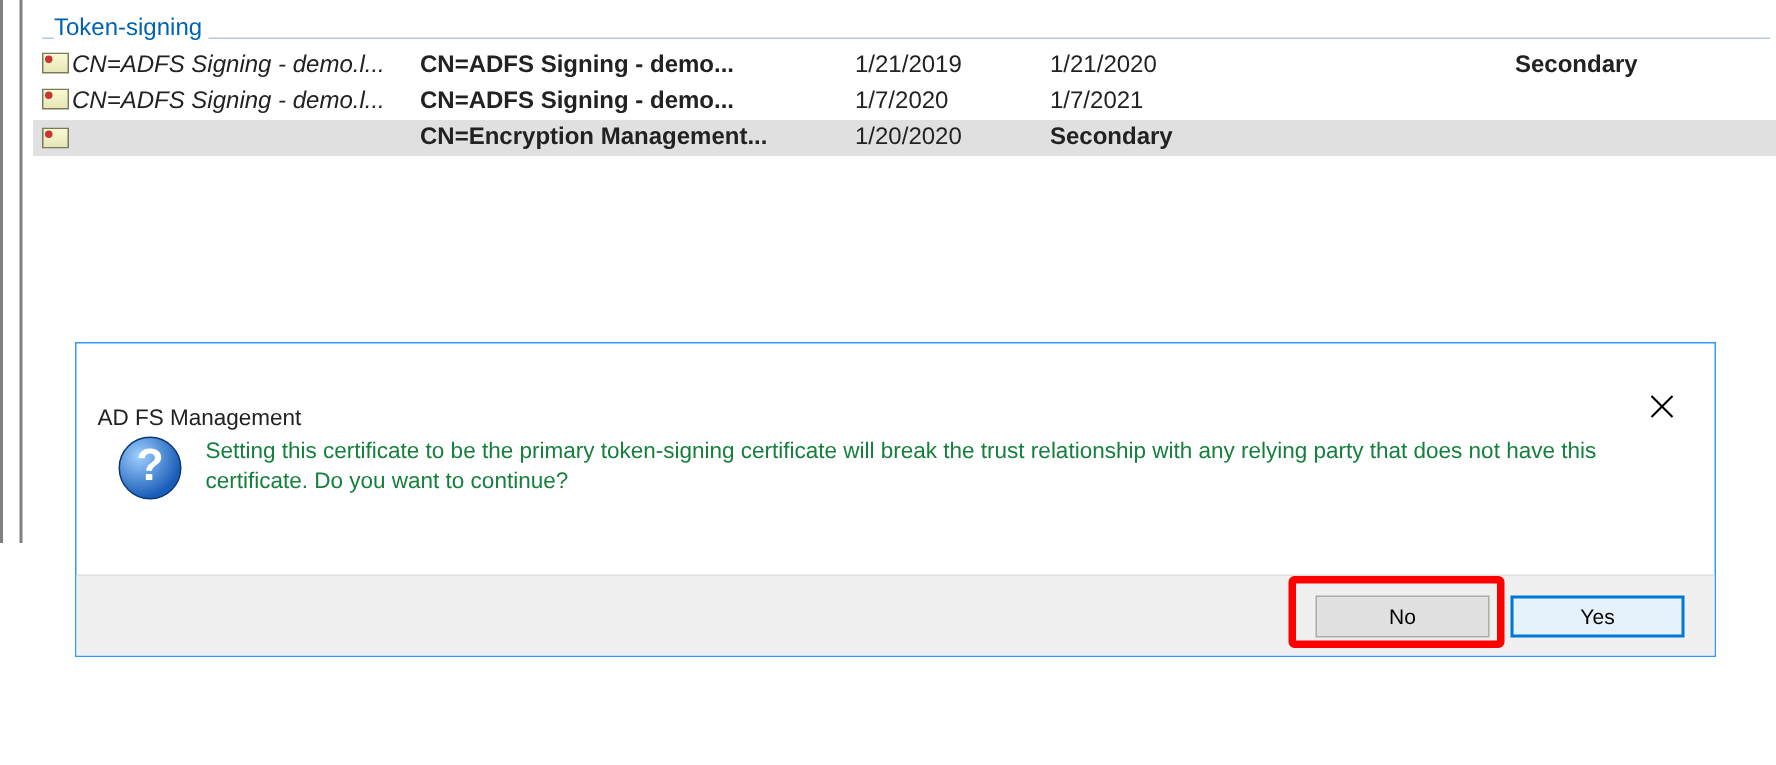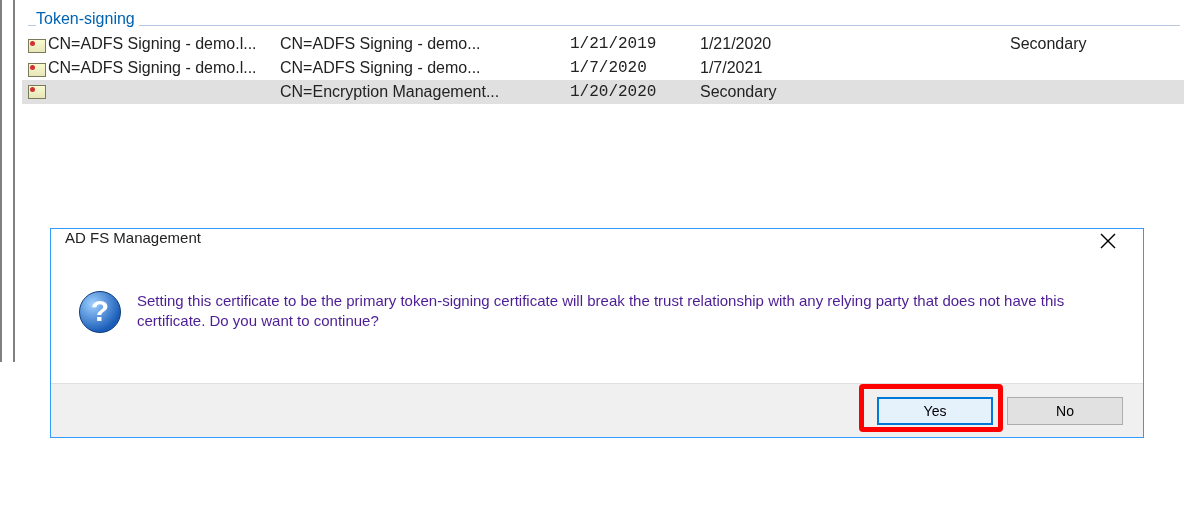--- a/index.html
+++ b/index.html
@@ -62,25 +62,25 @@
   }
   .row {
     display: flex;
     align-items: center;
     height: 24px;
     padding-left: 6px;
     font-size: 16px;
     color: #222;
   }
   .row.sel { background: #e0e0e0; }
-  .cell-subject  { width: 252px; display:flex; align-items:flex-end; white-space:nowrap; overflow:hidden; }
-  .cell-issuer   { width: 290px; white-space:nowrap; overflow:hidden; }
-  .cell-eff      { width: 130px; white-space:nowrap;font-family:Liberation Mono, monospace; }
+  .cell-subject  { width: 252px; display:flex; align-items:flex-start; white-space:nowrap; overflow:hidden;font-style:italic; }
+  .cell-issuer   { width: 290px; white-space:nowrap; overflow:hidden;font-weight:bold; }
+  .cell-eff      { width: 130px; white-space:nowrap; }
   .cell-exp      { width: 310px; white-space:nowrap; }
-  .cell-status   { flex: 1; white-space:nowrap; }
+  .cell-status   { flex: 1; white-space:nowrap;font-weight:bold; }
 
   .cert-icon {
     width: 18px;
     height: 14px;
     margin-right: 2px;
     flex: 0 0 auto;
     box-sizing: border-box;
     border: 1px solid #7a7a5a;
     background: linear-gradient(#fafad2, #e6e6b8);
     position: relative;
@@ -101,21 +101,21 @@
     top: 228px;
     width: 1094px;
     height: 210px;
     border: 1px solid #3399ff;
     background: #ffffff;
     box-sizing: border-box;
   }
   .dlg-top {
     height: 58px;
     display: flex;
-    align-items: flex-start;
+    align-items: flex-end;
     padding: 0 14px;
     box-sizing: border-box;
     gap: 48px;
   }
   .dlg-title {
     font-size: 15px;
     color: #222;
   }
   .dlg-close {
     margin-left: auto;
@@ -141,21 +141,21 @@
     font-size: 30px;
     text-align: center;
     line-height: 38px;
     flex: 0 0 auto;
     margin-right: 16px;
     border: 1px solid #0a3a7a;
   }
   .dlg-msg {
     font-size: 15px;
     line-height: 1.35;
-    color: #4c1d95;
+    color: #15803d;
     max-width: 990px;
   }
   .dlg-buttons {
     position: absolute;
     left: 0; right: 0; bottom: 0;
     height: 54px;
     border-top: 1px solid #e0e0e0;
     background: #f0f0f0;
     display: flex;
     align-items: center;
@@ -236,18 +236,18 @@
           <line x1="1" y1="1" x2="15" y2="15" stroke="#000" stroke-width="1.4"></line>
           <line x1="15" y1="1" x2="1" y2="15" stroke="#000" stroke-width="1.4"></line>
         </svg>
       </div>
     </div>
     <div class="dlg-body">
       <div class="qmark">?</div>
       <div class="dlg-msg">Setting this certificate to be the primary token-signing certificate will break the trust relationship with any relying party that does not have this certificate.  Do you want to continue?</div>
     </div>
     <div class="dlg-buttons">
+      <button class="btn">No</button>
       <button class="btn default">Yes</button>
-      <button class="btn">No</button>
     </div>
     <div class="highlight-box" style="left:808px; top:155px; width:144px; height:48px;"></div>
   </div>
 </div>
 
 </body></html>

